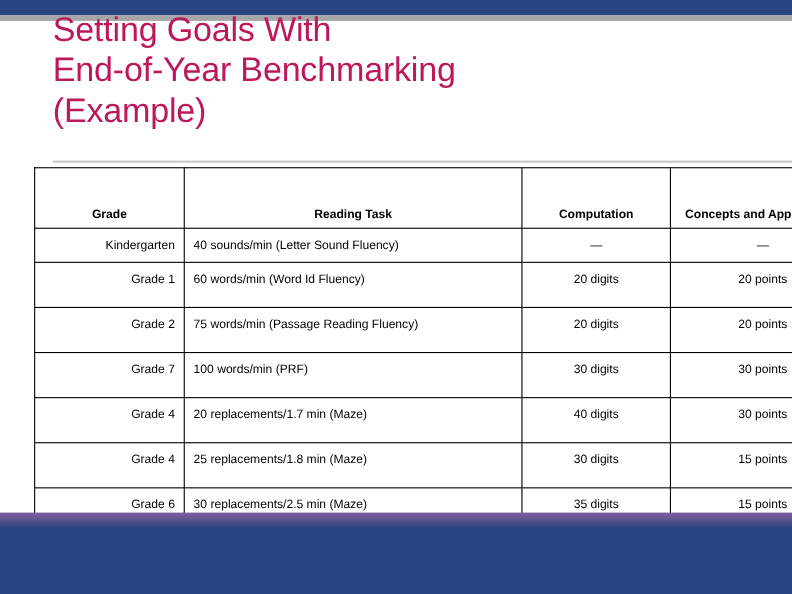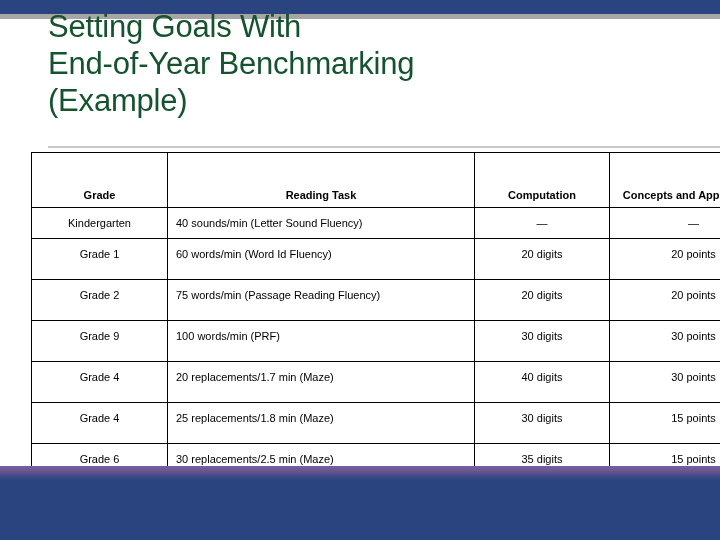--- a/index.html
+++ b/index.html
@@ -47,21 +47,21 @@
     top: 8px;
     width: 640px;
     height: 130px;
     overflow: hidden;
   }
   .title-text {
     margin: 0;
     font-size: 31px;
     line-height: 37px;
     font-weight: normal;
-    color: #14532d;
+    color: #be185d;
     letter-spacing: -0.2px;
     white-space: pre-line;
   }
   .title-rule {
     position: absolute;
     left: 48px;
     top: 146px;
     width: 672px;
     height: 2px;
     background: #c9c9c9;
@@ -95,21 +95,21 @@
   .bench-table thead th.col-computation { width: 118px; }
   .bench-table thead th.col-concepts { width: 151px; }
 
   .bench-table tbody td {
     height: 31px;
     font-weight: normal;
     vertical-align: top;
     padding-top: 9px;
   }
   .bench-table tbody tr.row-short td { height: 21px; }
-  .bench-table td.c-grade { text-align: center; }
+  .bench-table td.c-grade { text-align: right; }
   .bench-table td.c-reading { text-align: left; }
   .bench-table td.c-computation { text-align: center; }
   .bench-table td.c-concepts { text-align: center; }
 
   
   .table-note {
     position: absolute;
     left: 31px;
     top: 453px;
     width: 678px;
@@ -173,21 +173,21 @@
         <td class="c-computation">20 digits</td>
         <td class="c-concepts">20 points</td>
       </tr>
       <tr>
         <td class="c-grade">Grade 2</td>
         <td class="c-reading">75 words/min (Passage Reading Fluency)</td>
         <td class="c-computation">20 digits</td>
         <td class="c-concepts">20 points</td>
       </tr>
       <tr>
-        <td class="c-grade">Grade 9</td>
+        <td class="c-grade">Grade 7</td>
         <td class="c-reading">100 words/min (PRF)</td>
         <td class="c-computation">30 digits</td>
         <td class="c-concepts">30 points</td>
       </tr>
       <tr>
         <td class="c-grade">Grade 4</td>
         <td class="c-reading">20 replacements/1.7 min (Maze)</td>
         <td class="c-computation">40 digits</td>
         <td class="c-concepts">30 points</td>
       </tr>

